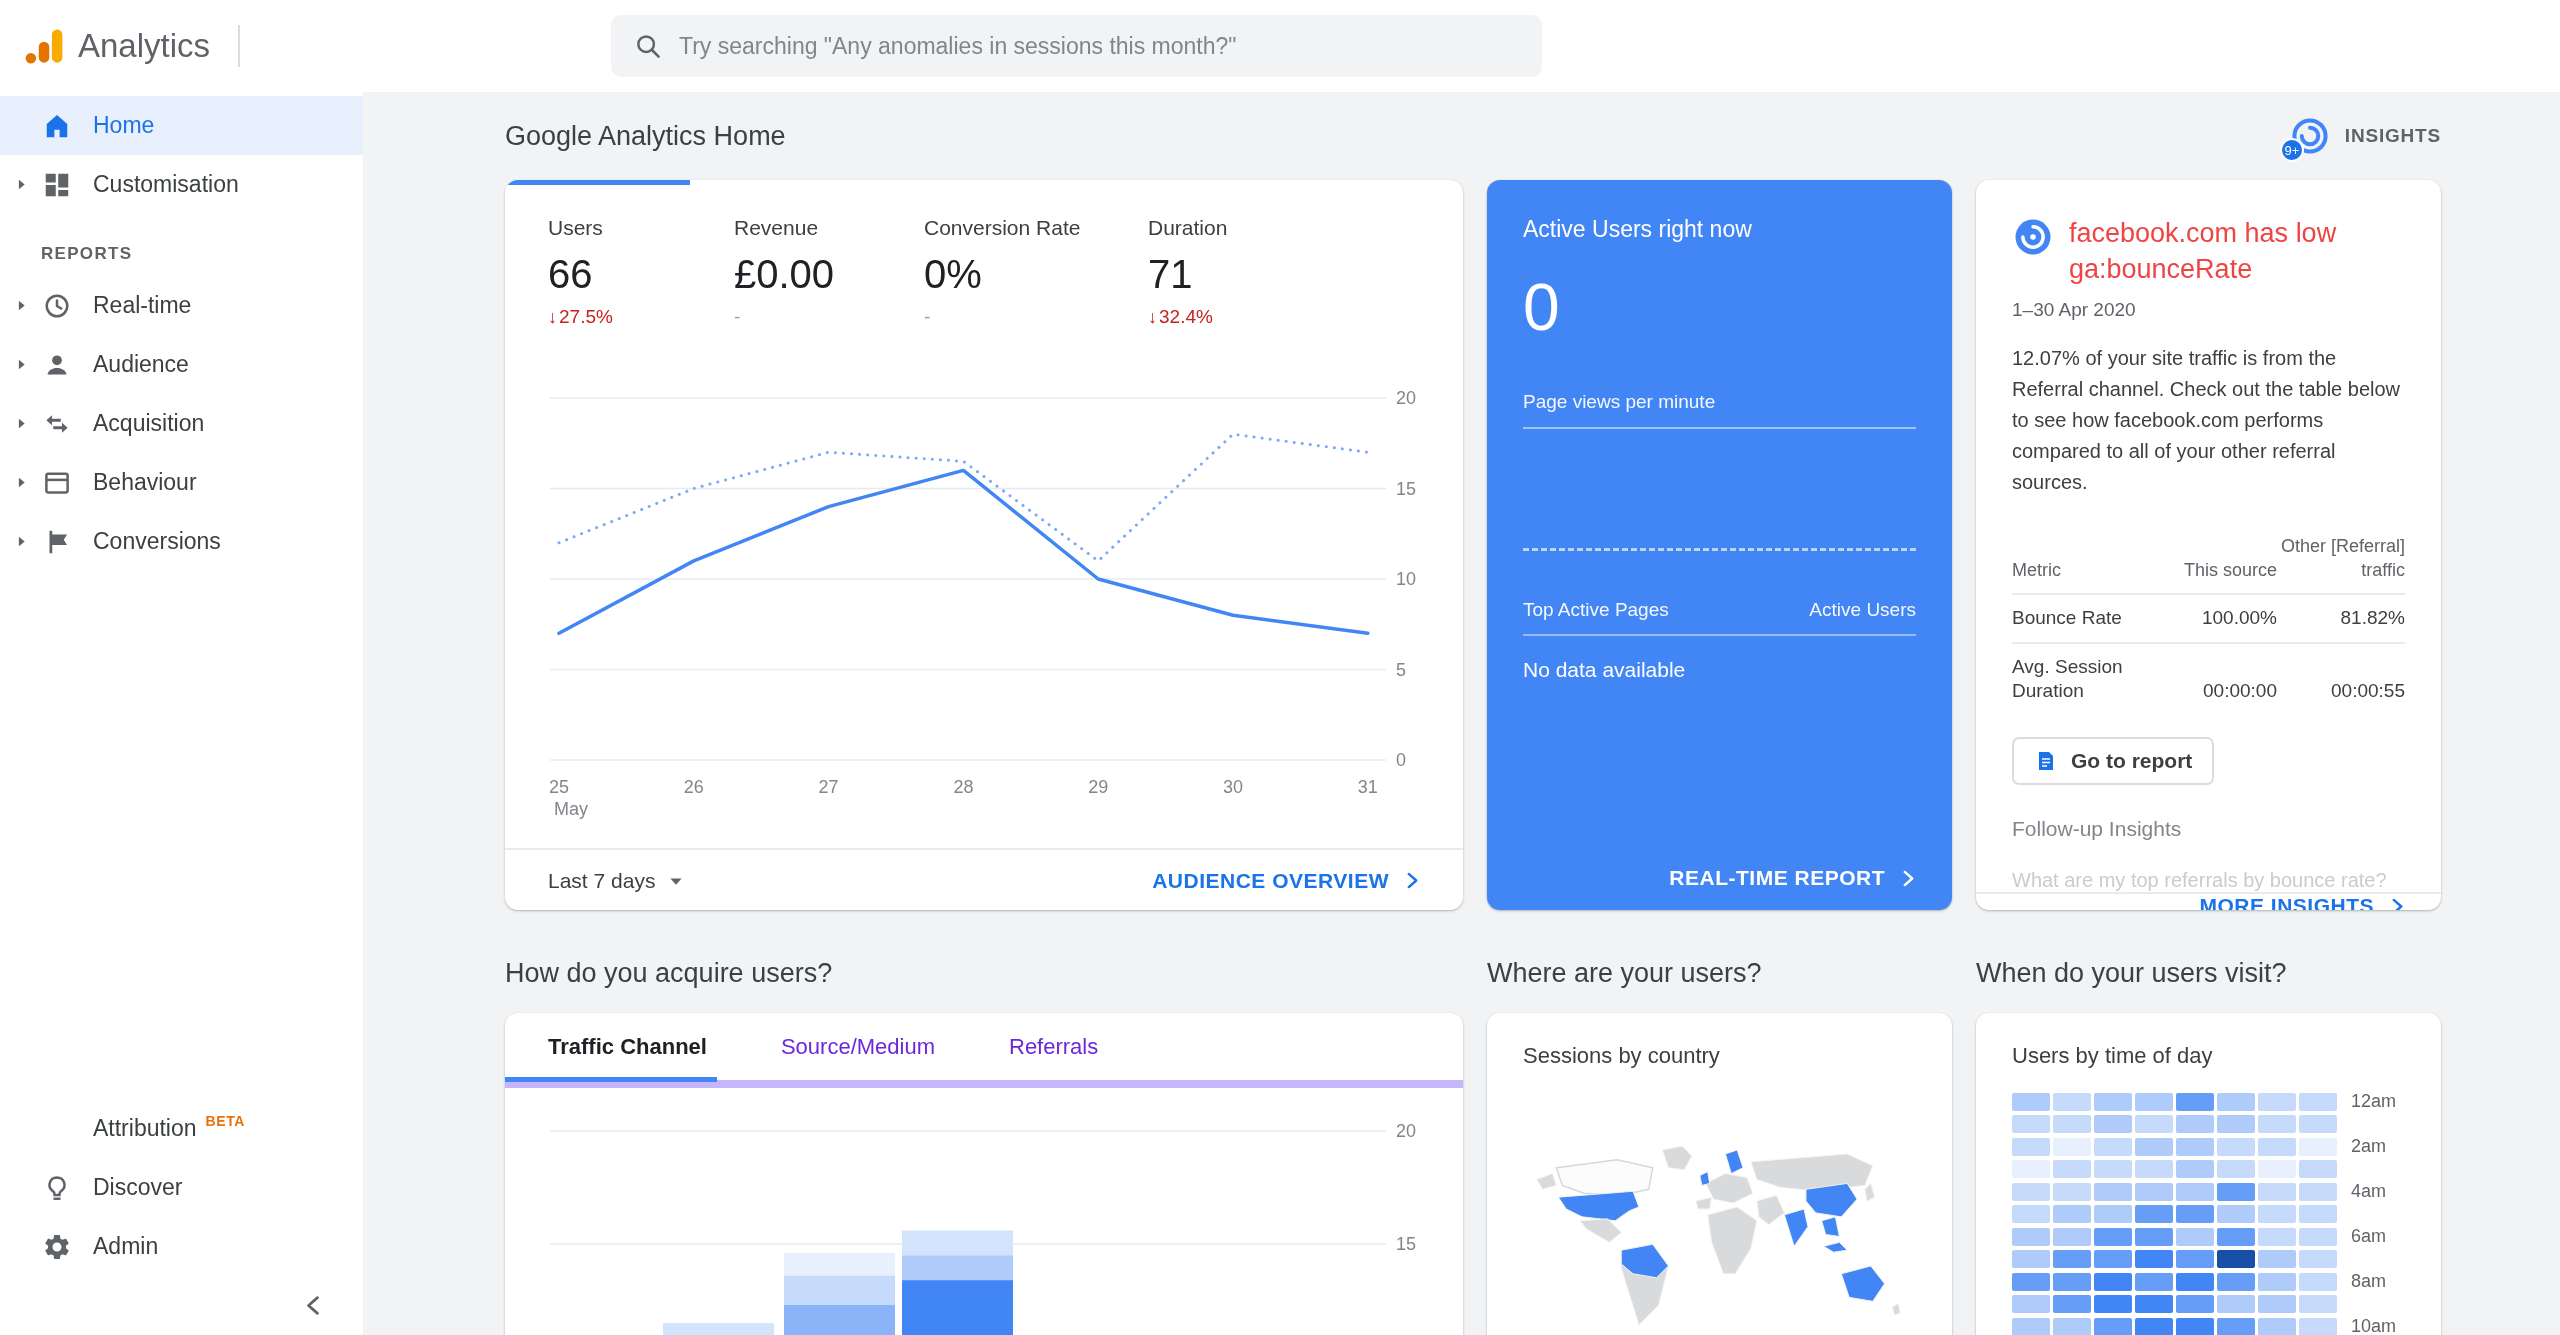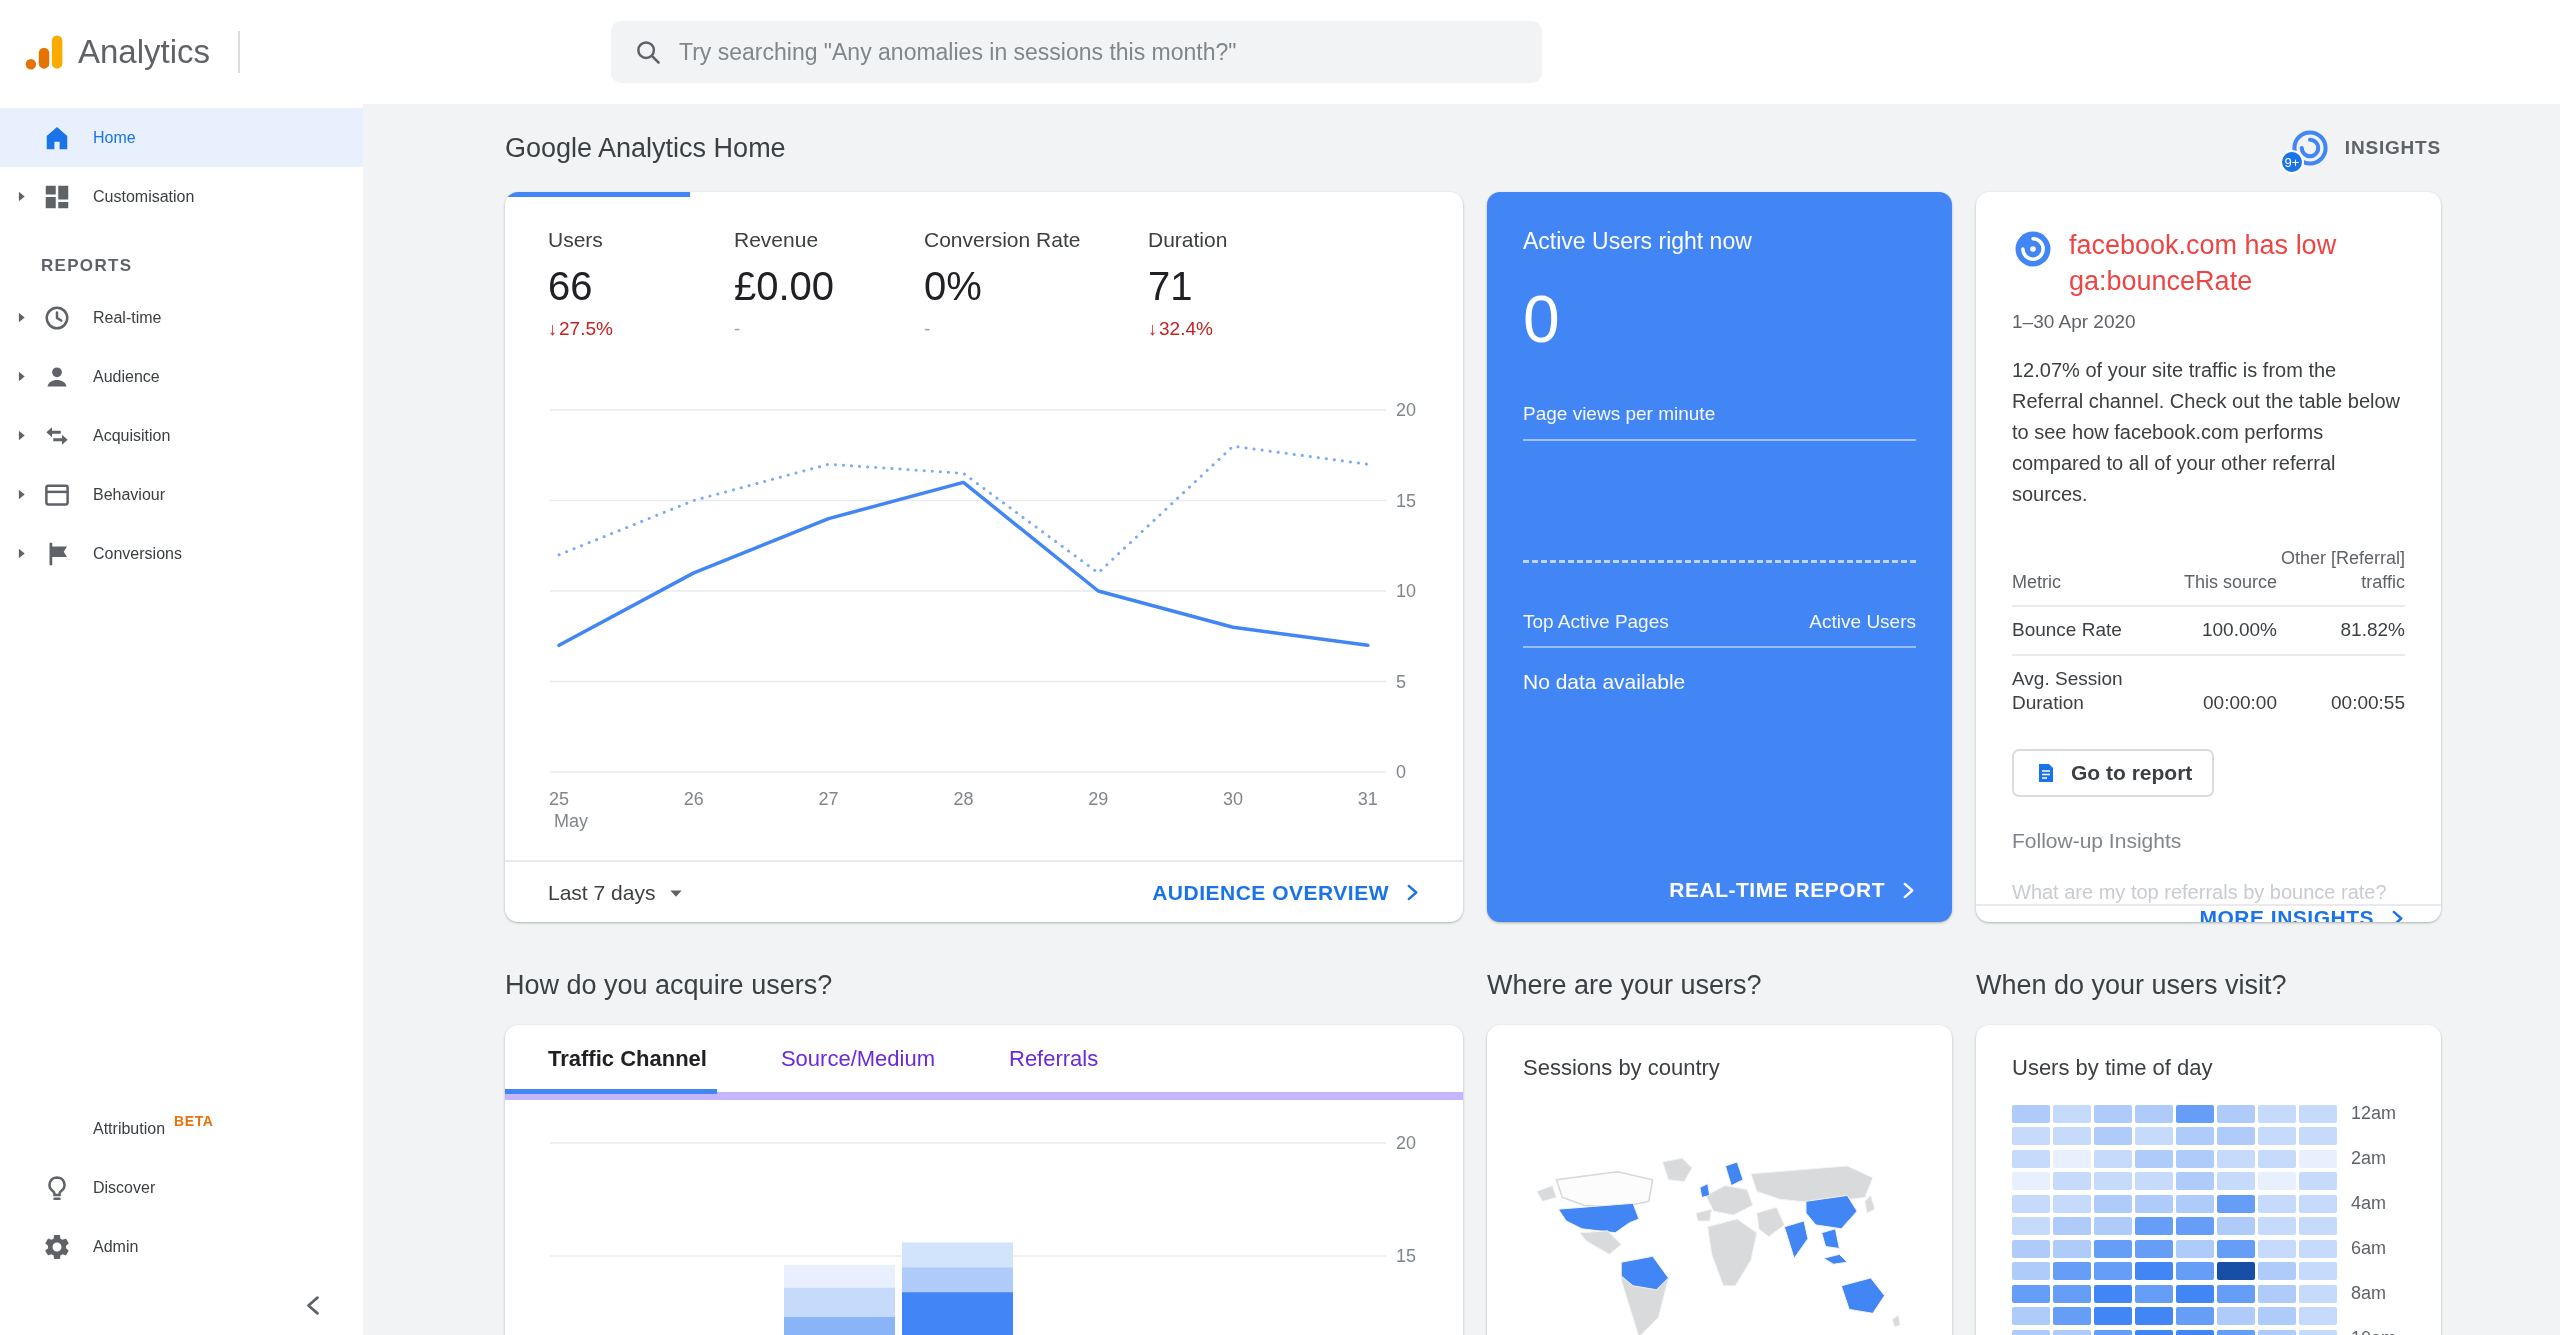--- a/index.html
+++ b/index.html
@@ -3,39 +3,39 @@
 <meta charset="utf-8">
 <style>
 *{box-sizing:border-box;margin:0;padding:0}
 html,body{width:2560px;height:1335px;overflow:hidden}
 body{font-family:"Liberation Sans",sans-serif;background:#f1f3f4;color:#202124}
 .app{width:100%;height:100%;display:flex;flex-direction:column}
 .icn{display:inline-flex;align-items:center;justify-content:center}
 .icn svg{display:block;width:100%;height:100%}
 
 
-.topbar{height:104px;background:#fff;display:flex;align-items:center;flex:none}
+.topbar{height:92px;background:#fff;display:flex;align-items:center;flex:none}
 .brand{display:flex;align-items:center;padding-left:23px;width:363px;flex:none;cursor:pointer}
 .logo{width:42px;height:42px}
 .brand-name{font-size:33px;color:#5f6368;margin-left:13px}
 .brand-sep{width:2px;height:42px;background:#dadce0;margin-left:28px}
 .searchbar{margin-left:248px;width:931px;height:62px;background:#f1f3f4;border-radius:10px;display:flex;align-items:center;padding:0 22px;cursor:text}
 .searchbar .icn{width:30px;height:30px;flex:none}
 .search-input{border:none;outline:none;background:transparent;font-size:23px;color:#3c4043;flex:1;margin-left:16px;font-family:inherit}
 .search-input::placeholder{color:#80868b}
 
 
 .shell{flex:1;display:flex;min-height:0}
 .sidebar{width:363px;background:#fff;flex:none;display:flex;flex-direction:column;padding-top:4px}
 .sb-item{height:59px;display:flex;align-items:center;cursor:pointer;color:#3c4043;flex:none}
 .sb-item.active{background:#e8f0fe;color:#1a73e8}
 .sb-item.active .sb-icon,.sb-item.active .sb-label{color:#1a73e8}
 .sb-caret{width:17px;height:17px;margin-left:13px;color:#5f6368;flex:none}
 .sb-icon{width:30px;height:30px;margin-left:12px;color:#5f6368;flex:none}
-.sb-label{margin-left:21px;font-size:16px}
+.sb-label{margin-left:21px;font-size:23px}
 .sb-badge{font-size:14px;color:#e8710a;font-weight:700;margin-left:9px;margin-top:-16px;letter-spacing:.6px}
 .sb-section{margin:30px 0 12px 41px;font-size:17px;color:#5f6368;letter-spacing:1.3px;font-weight:700}
 .sb-footer{margin-top:auto;display:flex;flex-direction:column}
 .sb-collapse{height:59px;display:flex;align-items:center;justify-content:flex-end;padding-right:40px;cursor:pointer;color:#5f6368}
 .sb-collapse .icn{width:20px;height:27px}
 
 
 .content{flex:1;min-width:0;padding:0 119px 0 142px;display:flex;flex-direction:column;overflow:hidden}
 .page-head{height:88px;flex:none;display:flex;align-items:center;justify-content:space-between}
 .page-head h1{font-size:27px;font-weight:400;color:#3c4043}

